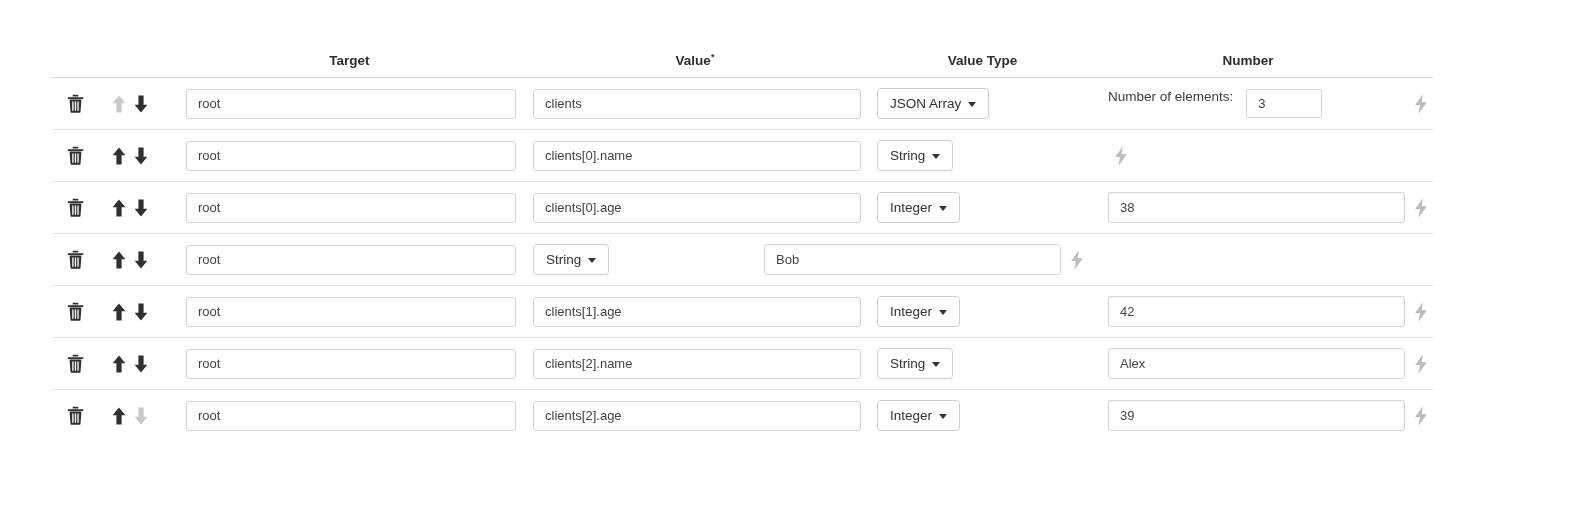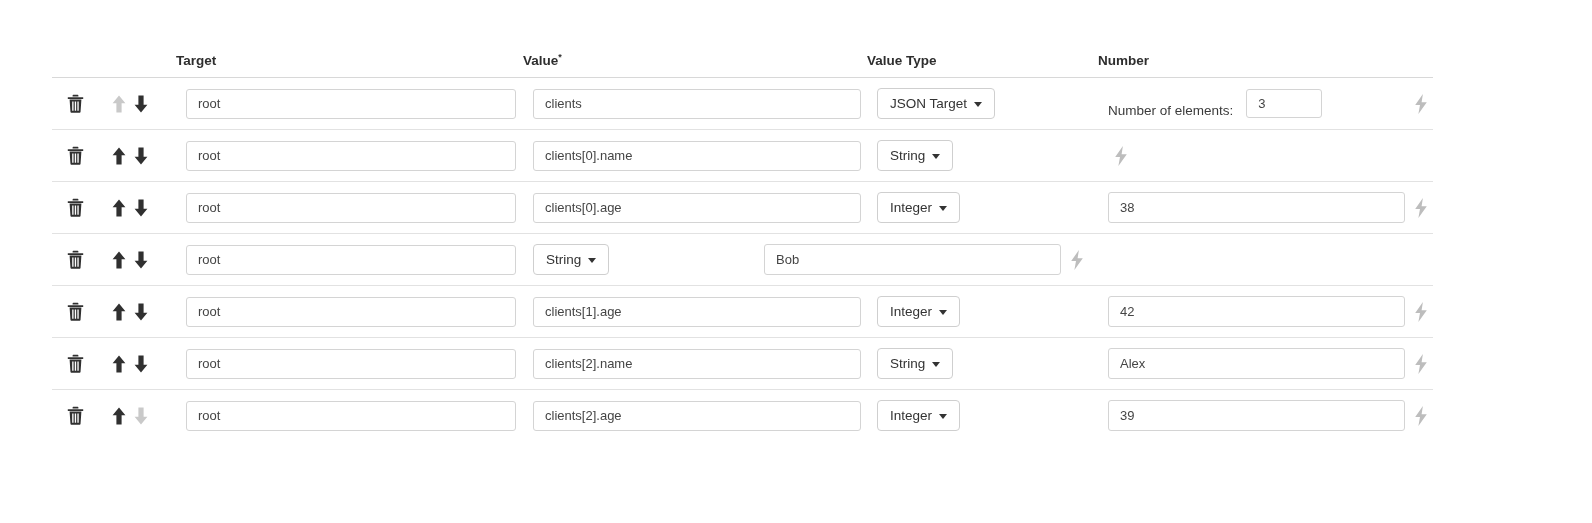--- a/index.html
+++ b/index.html
@@ -35,20 +35,21 @@
     height: 37px;
     border-bottom: 1px solid #d8d8d8;
   }
   .th {
     font-size: 13.5px;
     font-weight: bold;
     color: #2e2e2e;
     line-height: 16px;
     padding-bottom: 8px;
     white-space: nowrap;
+    text-align: center;
   }
   .req-star {
     font-size: 9px;
     vertical-align: super;
     line-height: 0;
     color: #2e2e2e;
   }
 
   
   .c-actions { width: 124px; flex: 0 0 124px; }
@@ -135,21 +136,21 @@
     width: 0; height: 0;
     border-left: 4px solid transparent;
     border-right: 4px solid transparent;
     border-top: 5px solid #333333;
     margin-top: 1px;
   }
 
   
   .elements-group {
     display: flex;
-    align-items: flex-end;
+    align-items: flex-start;
     gap: 13px;
   }
   .elements-label {
     font-size: 13.5px;
     color: #3b3b3b;
     white-space: nowrap;
   }
 
   
   .bolt-btn {
@@ -198,21 +199,21 @@
             </span>
           </div>
           <div class="cell c-target">
             <input class="txt-input target-input" type="text" value="root" style="">
           </div>
           <div class="cell c-name">
             <input class="txt-input name-input" type="text" value="clients" style="">
           </div>
           <div class="cell c-type">
             <button class="dropdown">
-              <span>JSON Target</span>
+              <span>JSON Array</span>
               <span class="caret"></span>
             </button>
           </div>
           <div class="cell c-value">
             <div class="elements-group">
               <span class="elements-label">Number of elements:</span>
               <input class="txt-input count-input" type="text" value="3" style="">
             </div>
           </div>
           <div class="cell c-bolt">

